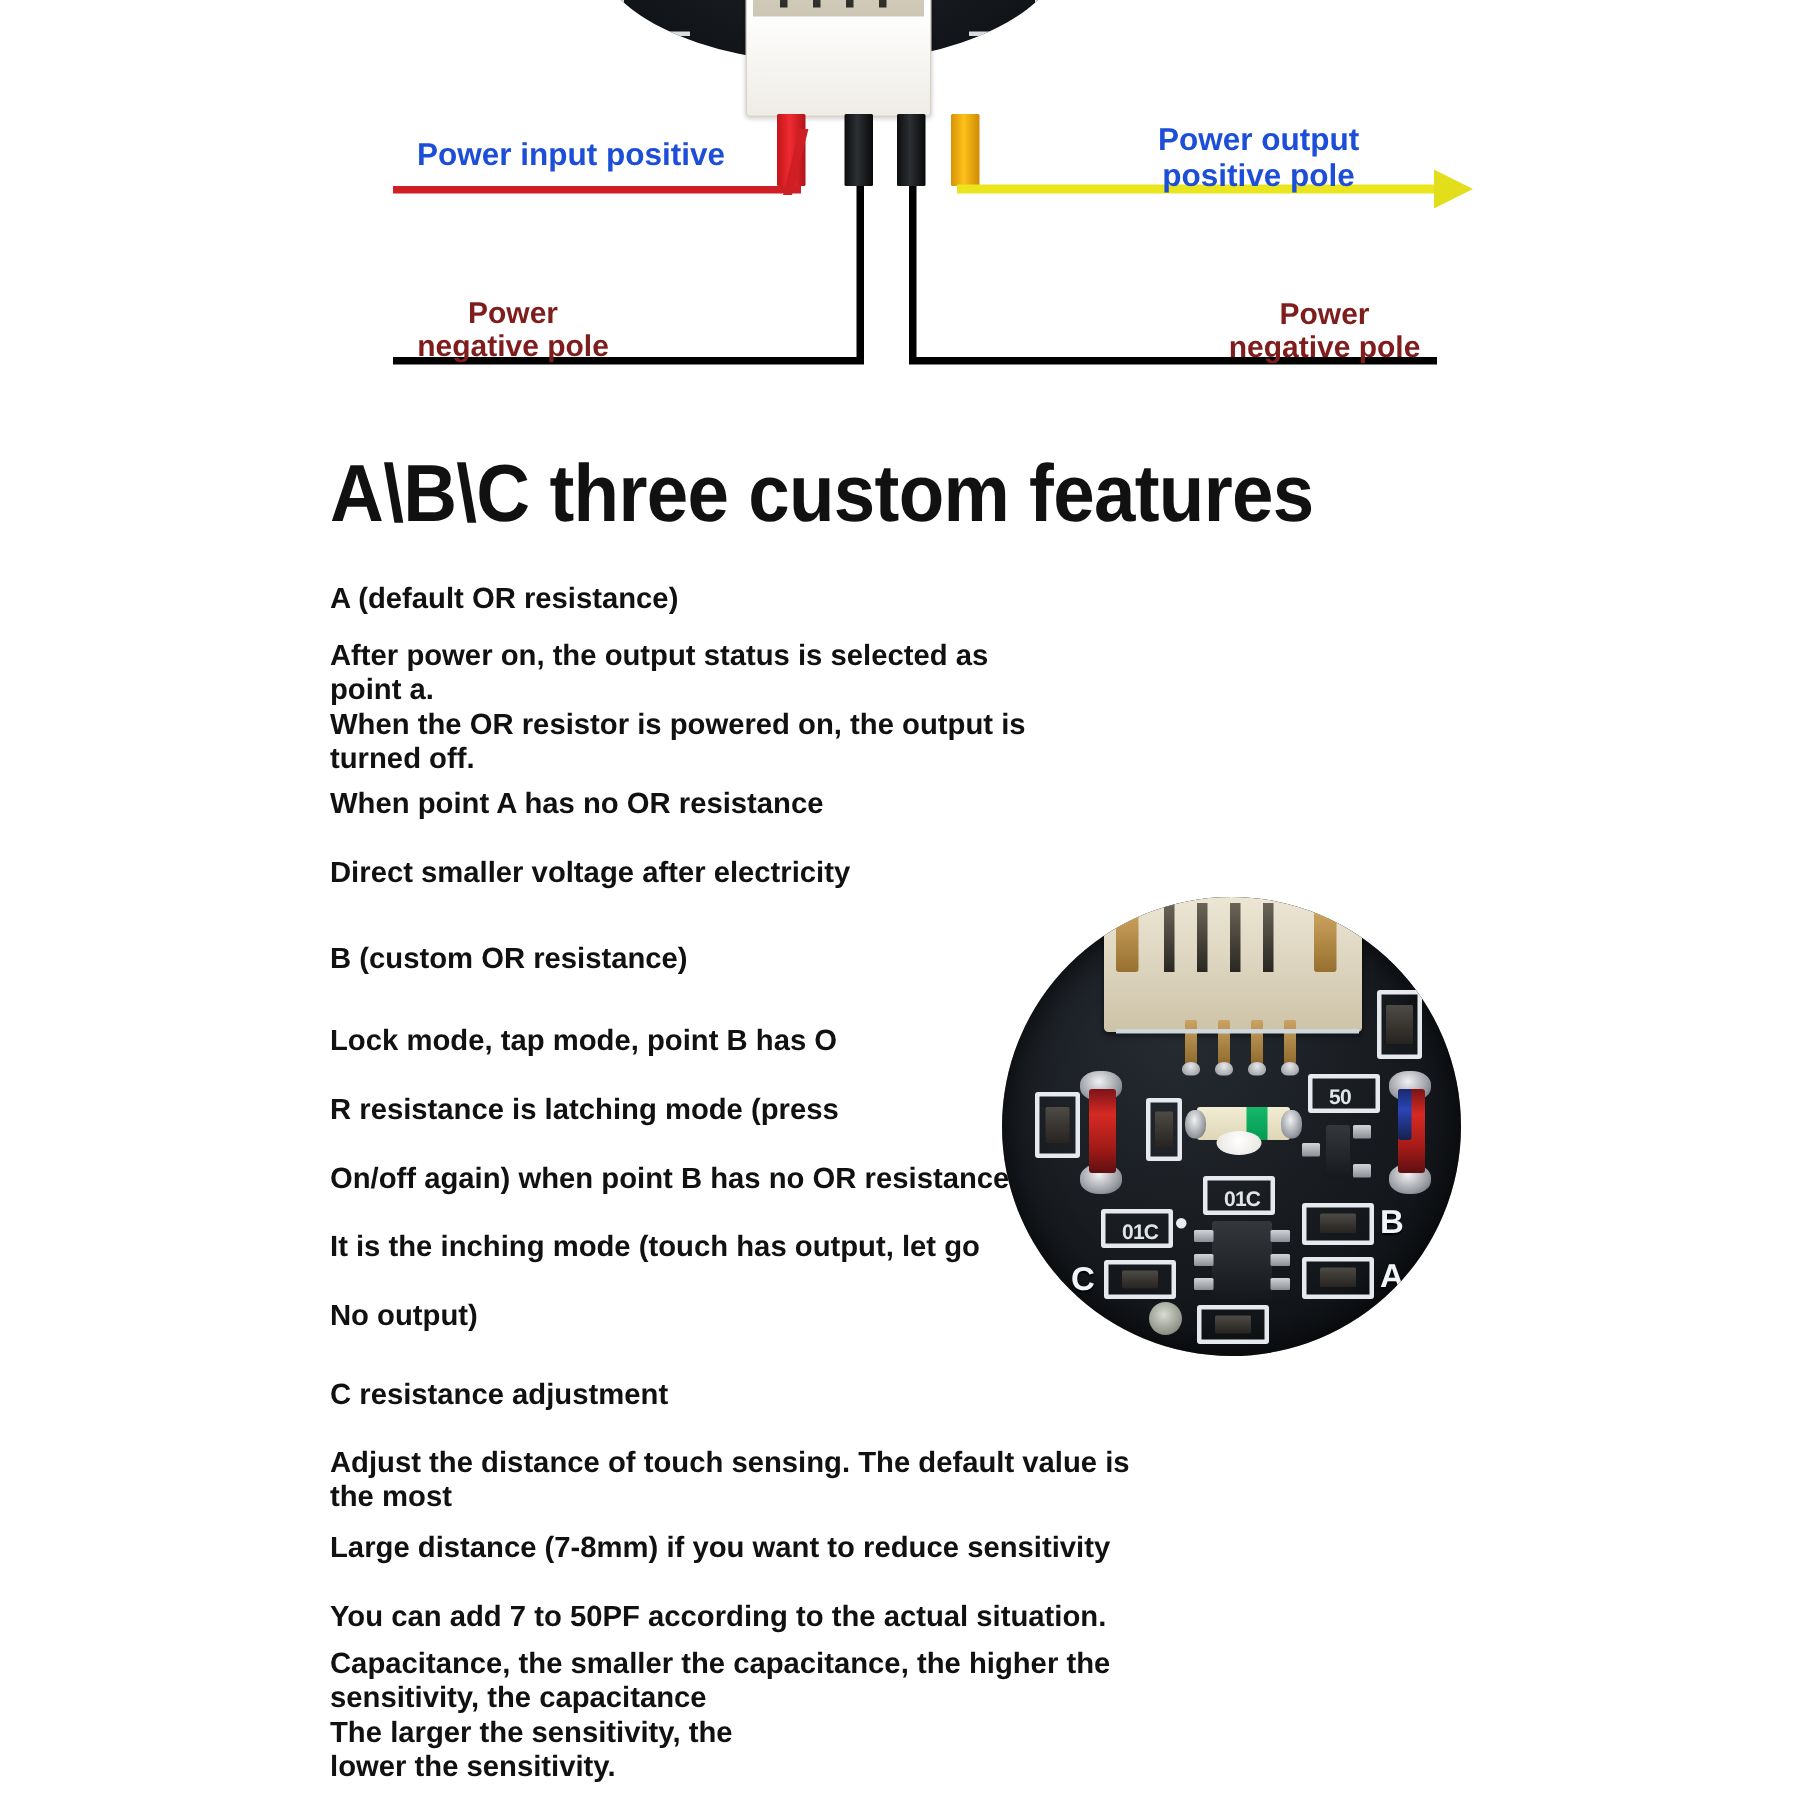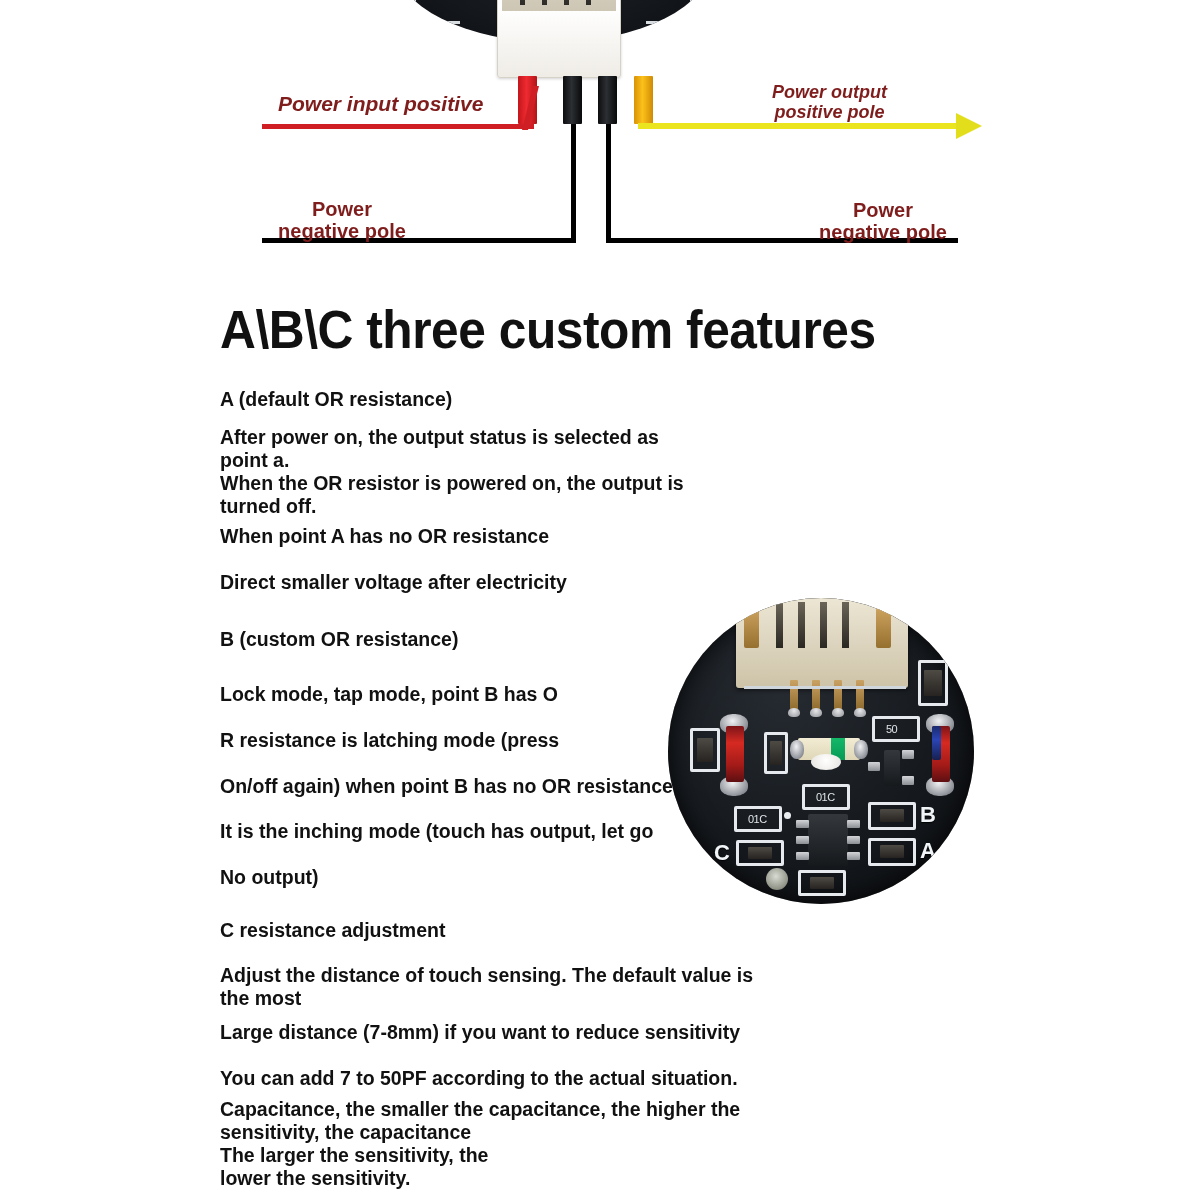--- a/index.html
+++ b/index.html
@@ -119,30 +119,30 @@
   .lead-v-right { left: 606px; top: 124px; width: 5px; height: 118px; }
   .lead-h-right { left: 606px; top: 238px; width: 352px; height: 5px; }
 
   
   .lbl {
     position: absolute;
     font-weight: bold;
     line-height: 1.12;
     white-space: pre-line;
   }
-  .lbl-red { color: #7f1d1d; font-style: italic; }
+  .lbl-red { color: #1d4ed8; }
   .lbl-blk { color: #7f1d1d; }
 
   #label-power-input {
     left: 278px; top: 92px;
     font-size: 21px;
   }
   #label-power-output {
     left: 772px; top: 82px;
-    font-size: 18px;
+    font-size: 21px;
     text-align: center;
   }
   #label-neg-left {
     left: 268px; top: 198px;
     font-size: 20px;
     text-align: center;
     width: 148px;
   }
   #label-neg-right {
     left: 808px; top: 199px;
@@ -270,22 +270,22 @@
   .silk-text {
     color: #f2f5f8;
     font-size: 22px;
     font-weight: bold;
     font-family: "Liberation Sans", sans-serif;
     line-height: 1;
     text-shadow: 0 1px 1px rgba(0,0,0,.9);
   }
   .pad-code {
     color: #dfe4e9;
-    font-size: 11px;
-    font-weight: normal;
+    font-size: 14px;
+    font-weight: bold;
     letter-spacing: -0.5px;
     line-height: 1;
   }
 </style>
 </head>
 <body>
 
 <div id="wiring-diagram">
 
   <div class="pcb-top">

